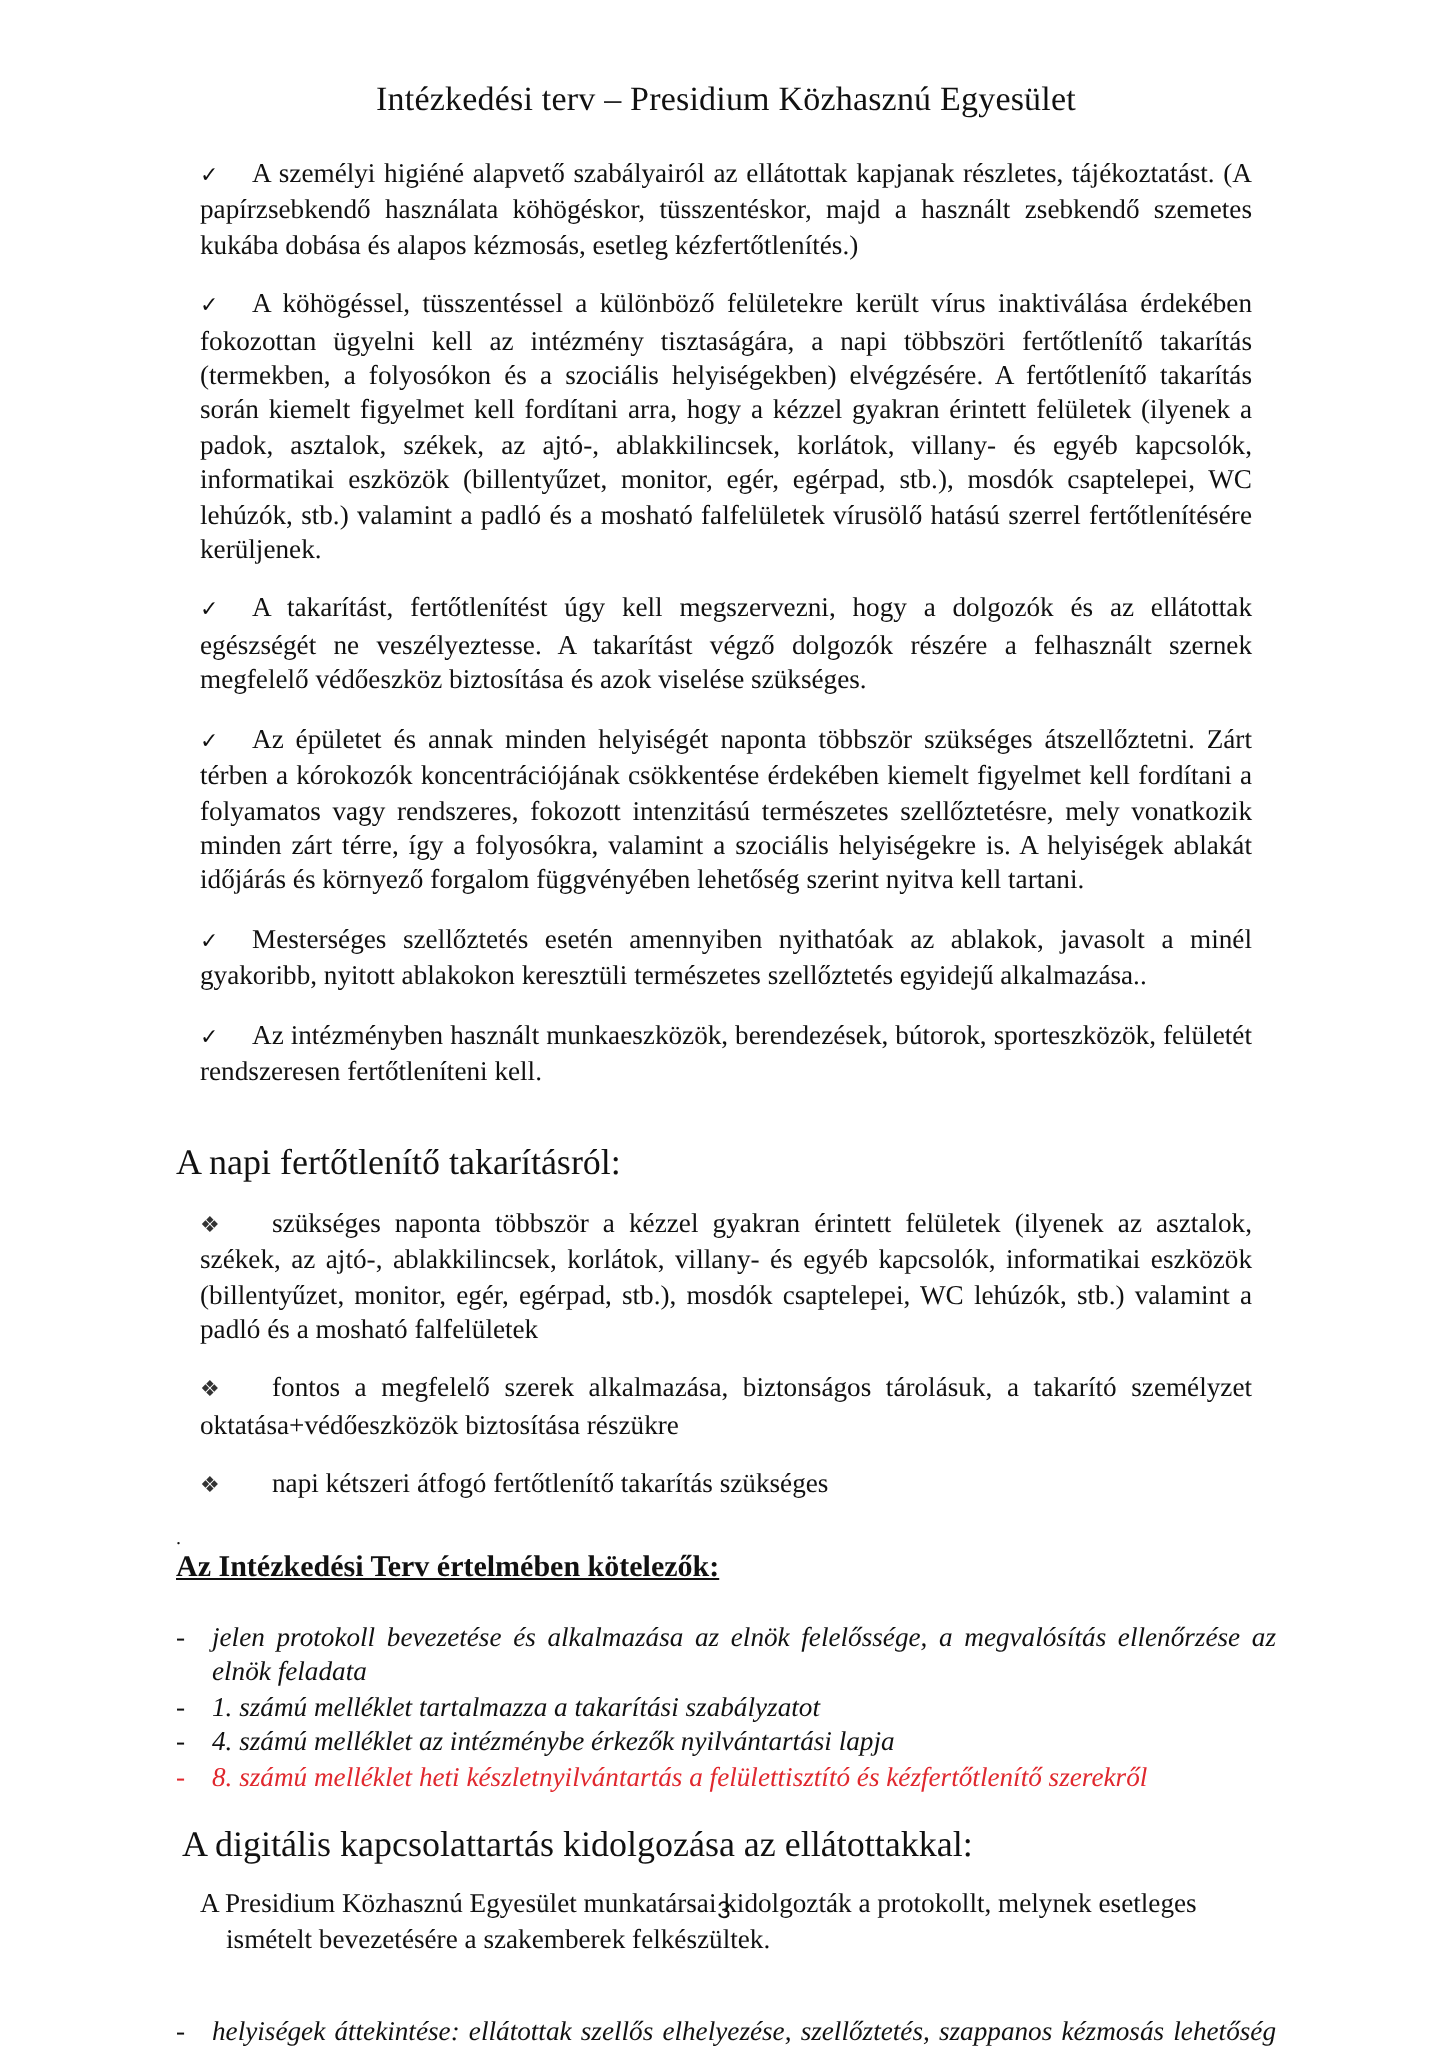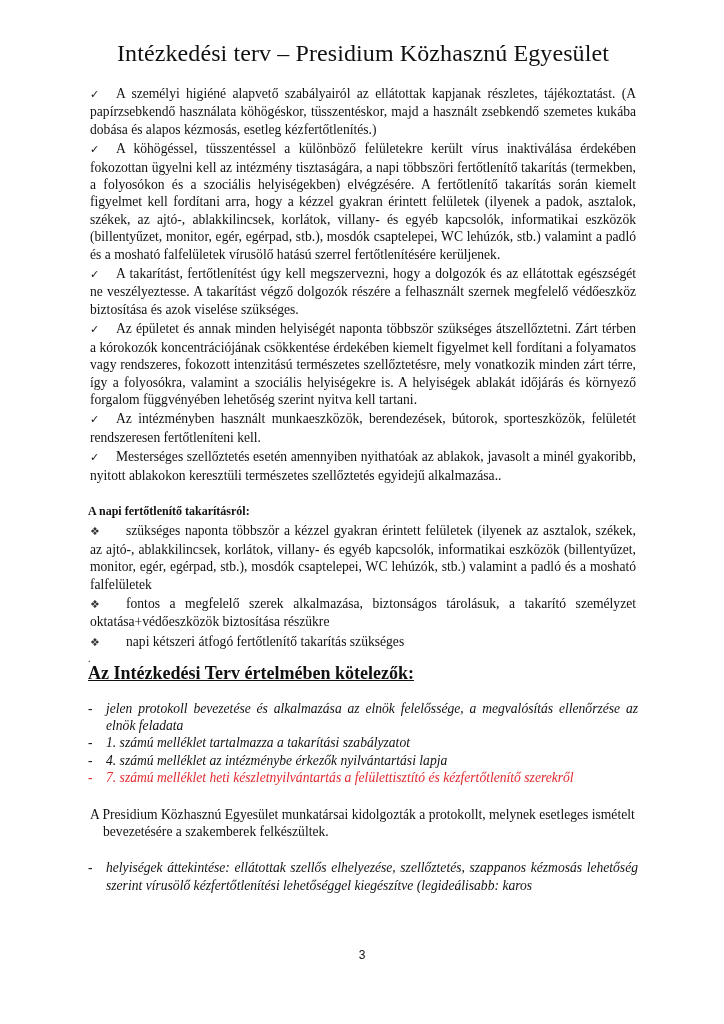--- a/index.html
+++ b/index.html
@@ -1,46 +1,46 @@
 <!DOCTYPE html>
 <html><head>
 <meta charset="utf-8">
 <style>
   html, body { margin: 0; padding: 0; background: #ffffff; }
   body { width: 724px; height: 1024px; position: relative; overflow: hidden;
          font-family: "Liberation Serif", "DejaVu Serif", serif; color: #111; }
   .page { position: absolute; left: 88px; top: 40px; width: 550px; }
-  .title { text-align: center; font-size: 24px; margin: 0 0 18px 0; letter-spacing: 0.1px; }
-  p { margin: 2px; font-size: 13.6px; line-height: 17.4px; text-align: justify; }
+  .title { text-align: center; font-size: 17px; margin: 0 0 18px 0; letter-spacing: 0.1px; }
+  p { margin: 12px; font-size: 13.6px; line-height: 17.4px; text-align: justify; }
   .chk { display: inline-block; width: 26px; font-family: "DejaVu Sans", sans-serif; font-size: 11px; }
   .dia { display: inline-block; width: 36px; font-family: "DejaVu Sans", sans-serif; font-size: 11px; color: #333; }
-  .h-bold { font-weight: bold; font-size: 12px; line-height: 17.4px; }
-  .h-under { font-weight: bold; text-decoration: underline; font-size: 18px; line-height: 17.4px; }
+  .h-bold { font-weight: normal; font-size: 18px; line-height: 17.4px; }
+  .h-under { font-weight: bold; text-decoration: underline; font-size: 15px; line-height: 17.4px; }
   .gap { height: 17px; }
   .dash-item { display: flex; font-size: 13.6px; line-height: 17.4px; }
   .dash { width: 18px; flex: none; }
   .dash-item .txt { flex: 1; text-align: justify; font-style: italic; }
   .red { color: #e0282e; }
   .hang { padding-left: 13px; text-indent: -13px; }
   .dot { font-size: 10px; line-height: 12px; }
   .pagenum { position: absolute; top: 948px; left: 0; width: 724px; text-align: center;
              font-family: "Liberation Sans", sans-serif; font-size: 12px; }
 </style>
 </head>
 <body>
 
 <div class="page">
   <div class="title">Intézkedési terv – Presidium Közhasznú Egyesület</div>
 
   <p><span class="chk">✓</span><span>A személyi higiéné alapvető szabályairól az ellátottak kapjanak részletes, tájékoztatást. (A papírzsebkendő használata köhögéskor, tüsszentéskor, majd a használt zsebkendő szemetes kukába dobása és alapos kézmosás, esetleg kézfertőtlenítés.)</span></p>
   <p><span class="chk">✓</span><span>A köhögéssel, tüsszentéssel a különböző felületekre került vírus inaktiválása érdekében fokozottan ügyelni kell az intézmény tisztaságára, a napi többszöri fertőtlenítő takarítás (termekben, a folyosókon és a szociális helyiségekben) elvégzésére. A fertőtlenítő takarítás során kiemelt figyelmet kell fordítani arra, hogy a kézzel gyakran érintett felületek (ilyenek a padok, asztalok, székek, az ajtó-, ablakkilincsek, korlátok, villany- és egyéb kapcsolók, informatikai eszközök (billentyűzet, monitor, egér, egérpad, stb.), mosdók csaptelepei, WC lehúzók, stb.) valamint a padló és a mosható falfelületek vírusölő hatású szerrel fertőtlenítésére kerüljenek.</span></p>
   <p><span class="chk">✓</span><span>A takarítást, fertőtlenítést úgy kell megszervezni, hogy a dolgozók és az ellátottak egészségét ne veszélyeztesse. A takarítást végző dolgozók részére a felhasznált szernek megfelelő védőeszköz biztosítása és azok viselése szükséges.</span></p>
   <p><span class="chk">✓</span><span>Az épületet és annak minden helyiségét naponta többször szükséges átszellőztetni. Zárt térben a kórokozók koncentrációjának csökkentése érdekében kiemelt figyelmet kell fordítani a folyamatos vagy rendszeres, fokozott intenzitású természetes szellőztetésre, mely vonatkozik minden zárt térre, így a folyosókra, valamint a szociális helyiségekre is. A helyiségek ablakát időjárás és környező forgalom függvényében lehetőség szerint nyitva kell tartani.</span></p>
+  <p><span class="chk">✓</span><span>Mesterséges szellőztetés esetén amennyiben nyithatóak az ablakok, javasolt a minél gyakoribb, nyitott ablakokon keresztüli természetes szellőztetés egyidejű alkalmazása..</span></p>
   <p><span class="chk">✓</span><span>Az intézményben használt munkaeszközök, berendezések, bútorok, sporteszközök, felületét rendszeresen fertőtleníteni kell.</span></p>
-  <p><span class="chk">✓</span><span>Mesterséges szellőztetés esetén amennyiben nyithatóak az ablakok, javasolt a minél gyakoribb, nyitott ablakokon keresztüli természetes szellőztetés egyidejű alkalmazása..</span></p>
 
   <div class="gap"></div>
 
   <div class="h-bold">A napi fertőtlenítő takarításról:</div>
   <p><span class="dia">❖</span><span>szükséges naponta többször a kézzel gyakran érintett felületek (ilyenek az asztalok, székek, az ajtó-, ablakkilincsek, korlátok, villany- és egyéb kapcsolók, informatikai eszközök (billentyűzet, monitor, egér, egérpad, stb.), mosdók csaptelepei, WC lehúzók, stb.) valamint a padló és a mosható falfelületek</span></p>
   <p><span class="dia">❖</span><span>fontos a megfelelő szerek alkalmazása, biztonságos tárolásuk, a takarító személyzet oktatása+védőeszközök biztosítása részükre</span></p>
   <p><span class="dia">❖</span><span>napi kétszeri átfogó fertőtlenítő takarítás szükséges</span></p>
   <div class="dot">.</div>
 
   <div class="h-under">Az Intézkedési Terv értelmében kötelezők:</div>
@@ -52,24 +52,25 @@
   <div class="dash-item">
       <span class="dash">-</span>
       <span class="txt"> 1. számú melléklet tartalmazza a takarítási szabályzatot</span>
     </div>
   <div class="dash-item">
       <span class="dash">-</span>
       <span class="txt">4. számú melléklet az intézménybe érkezők nyilvántartási lapja</span>
     </div>
   <div class="dash-item red">
       <span class="dash">-</span>
-      <span class="txt">7. számú melléklet heti készletnyilvántartás a felülettisztító és kézfertőtlenítő szerekről</span>
+      <span class="txt">8. számú melléklet heti készletnyilvántartás a felülettisztító és kézfertőtlenítő szerekről</span>
     </div>
 
   <div class="gap"></div>
+  <div class="h-bold" style="padding-left:3px">A digitális kapcsolattartás kidolgozása az ellátottakkal:</div>
   <p class="hang" style="text-align:left">A Presidium Közhasznú Egyesület munkatársai  kidolgozták a protokollt, melynek esetleges ismételt bevezetésére a szakemberek felkészültek.</p>
 
   <div class="gap"></div>
   <div class="dash-item">
       <span class="dash">-</span>
       <span class="txt">helyiségek áttekintése: ellátottak szellős elhelyezése, szellőztetés, szappanos kézmosás lehetőség szerint vírusölő kézfertőtlenítési lehetőséggel kiegészítve (legideálisabb: karos</span>
     </div>
 </div>
 
 <div class="pagenum">3</div>

